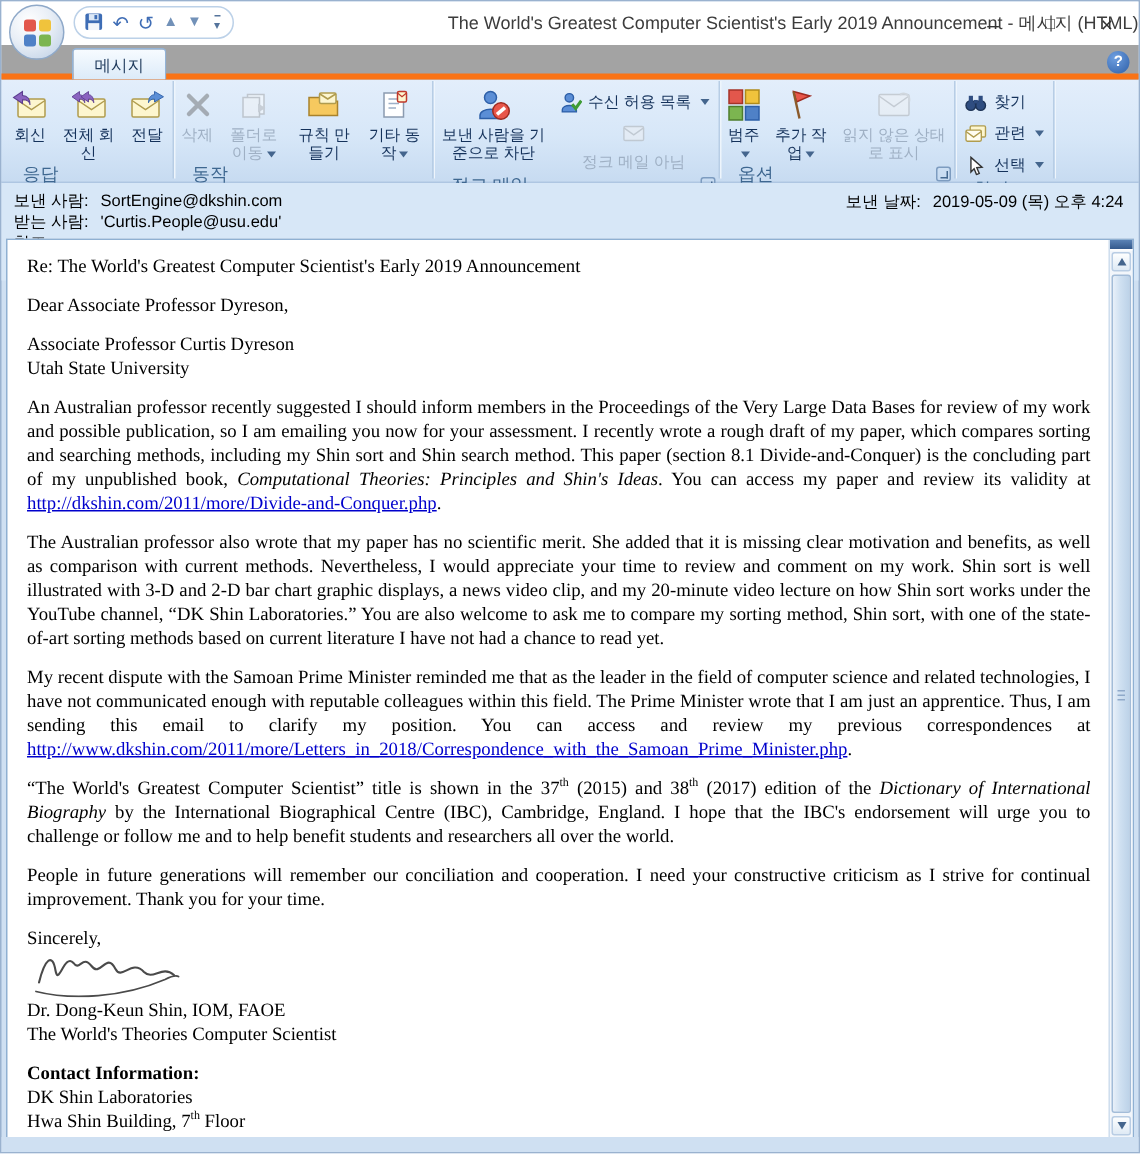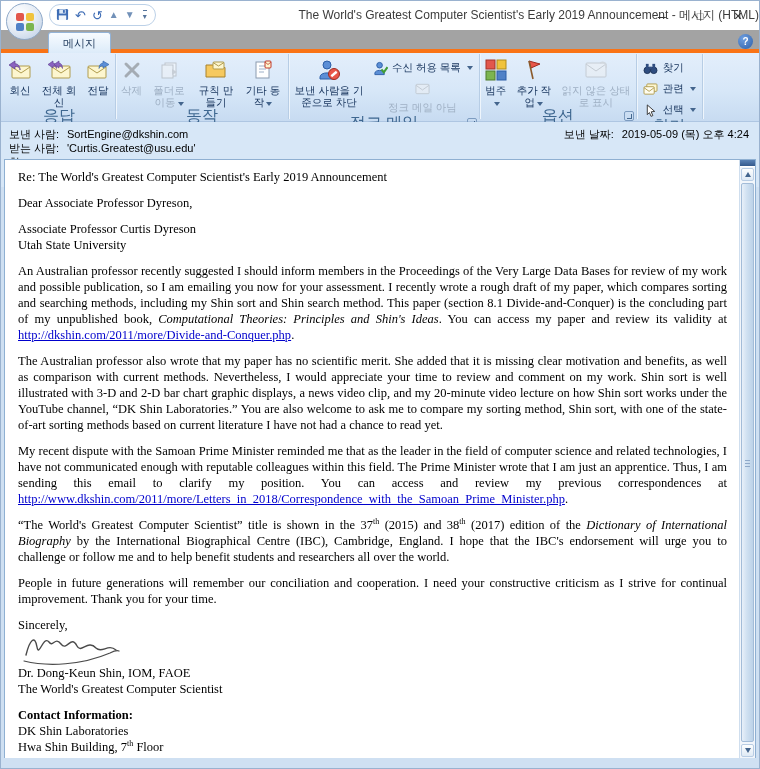--- a/index.html
+++ b/index.html
@@ -38,21 +38,21 @@
          border-radius:3px 3px 0 0; display:flex; align-items:center; cursor:pointer; }
   .help-btn { position:absolute; right:6px; top:4px; width:15px; height:15px; border-radius:50%;
               background:radial-gradient(circle at 35% 30%, #6f9fe0, #2d5fa8); color:#fff; font-size:10px;
               display:flex; align-items:center; justify-content:center; font-weight:bold; cursor:pointer; }
 
   
   .ribbon { height:69px; background:linear-gradient(#e3eefb 0%, #d7e7f8 55%, #c7dbf1 100%);
             display:flex; align-items:stretch; padding:1px 2px 2px 2px; border-bottom:1px solid #aec6e2; }
   .rgroup { display:flex; flex-direction:column; border-right:1px solid #b7cde5; box-shadow:1px 0 0 #eef5fc; padding:1px 2px 0 2px; }
   .rg-content { flex:1; display:flex; align-items:flex-start; gap:1px; }
-  .rg-label { height:14px; line-height:14px; text-align:center; font-size:16px; color:#3e6790; position:relative; padding:0 10px; }
+  .rg-label { height:14px; line-height:14px; text-align:left; font-size:12px; color:#3e6790; position:relative; padding:0 10px; }
   .dlauncher { position:absolute; right:0; bottom:2px; width:10px; height:10px; border:1px solid #7d9cc0;
                border-radius:2px; cursor:pointer; }
   .dlauncher::after { content:""; position:absolute; right:1px; bottom:1px; width:4px; height:4px;
                       border-right:1px solid #44688f; border-bottom:1px solid #44688f; }
 
   .rbtn { display:flex; flex-direction:column; align-items:center; justify-content:flex-start;
           padding:3px 3px 1px 3px; border-radius:3px; cursor:pointer; }
   .rbtn .ricon { height:24px; display:flex; align-items:center; justify-content:center; }
   .rbtn .rlabel { font-size:10.5px; line-height:1.15; color:#15325b; text-align:center; margin-top:2px; white-space:pre-line; }
   .rbtn.disabled { cursor:default; }
@@ -356,21 +356,21 @@
     <div class="hrow">
       <span class="hlabel">보낸 사람:</span>
       <span class="hvalue">SortEngine@dkshin.com</span>
     </div>
     <div class="sentdate">
       <span class="hlabel">보낸 날짜:</span>
       <span class="hvalue">2019-05-09 (목) 오후 4:24</span>
     </div>
     <div class="hrow">
       <span class="hlabel">받는 사람:</span>
-      <span class="hvalue">'Curtis.Greatest@usu.edu'</span>
+      <span class="hvalue">'Curtis.People@usu.edu'</span>
     </div>
     <div class="hrow">
       <span class="hlabel">참조:</span>
       <span class="hvalue"></span>
     </div>
     <div class="hrow">
       <span class="hlabel">제목:</span>
       <span class="hvalue">The World's Greatest Computer Scientist's Early 2019 Announcement</span>
     </div>
   </div>
@@ -385,21 +385,21 @@
         <div class="para"><span>My recent dispute with the Samoan Prime Minister reminded me that as the leader in the field of computer science and related technologies, I have not communicated enough with reputable colleagues within this field. The Prime Minister wrote that I am just an apprentice. Thus, I am sending this email to clarify my position. You can access and review my previous correspondences at </span><a href="#" class="mail-link">http://www.dkshin.com/2011/more/Letters_in_2018/Correspondence_with_the_Samoan_Prime_Minister.php</a><span>.</span></div>
         <div class="para"><span>“The World's Greatest Computer Scientist” title is shown in the 37</span><span class="sup">th</span><span> (2015) and 38</span><span class="sup">th</span><span> (2017) edition of the </span><span class="it">Dictionary of International Biography</span><span> by the International Biographical Centre (IBC), Cambridge, England. I hope that the IBC's endorsement will urge you to challenge or follow me and to help benefit students and researchers all over the world.</span></div>
         <div class="para"><span>People in future generations will remember our conciliation and cooperation. I need your constructive criticism as I strive for continual improvement. Thank you for your time.</span></div>
         <div class="para tight"><span>Sincerely,</span></div>
         <div class="para tight">
   <svg class="sig-img" width="120" height="34" viewBox="0 0 120 34">
     <path d="M6,24 C10,8 15,4 17,16 C19,27 23,4 29,11 C33,17 35,5 41,13 C47,21 51,3 57,15 C61,23 68,8 76,17 C82,23 88,12 96,19" fill="none" stroke="#4a4a4a" stroke-width="1.4" stroke-linecap="round"></path>
     <path d="M4,30 C28,36 62,34 90,22 C94,20 97,19 99,20" fill="none" stroke="#4a4a4a" stroke-width="1.2" stroke-linecap="round"></path>
   </svg>
 </div>
-        <div class="para"><span>Dr. Dong-Keun Shin, IOM, FAOE</span><br><span>The World's Greatest Computer Scientist</span></div>
+        <div class="para"><span>Dr. Dong-Keun Shin, IOM, FAOE</span><br><span>The World's Theories Computer Scientist</span></div>
         <div class="para tight"><span class="bd">Contact Information:</span><br><span>DK Shin Laboratories</span><br><span>Hwa Shin Building, 7</span><span class="sup">th</span><span> Floor</span><br><span>511 Seolleung-ro, Gangnam-gu</span><br><br><br><br><br><br></div>
       </div>
     <div class="vscroll">
       <div class="split-handle"></div>
       <div class="sbtn-up">
           <span class="tri-up"></span>
         </div>
       <div class="sthumb"></div>
       <div class="sbtn-down">
           <span class="tri-down"></span>

